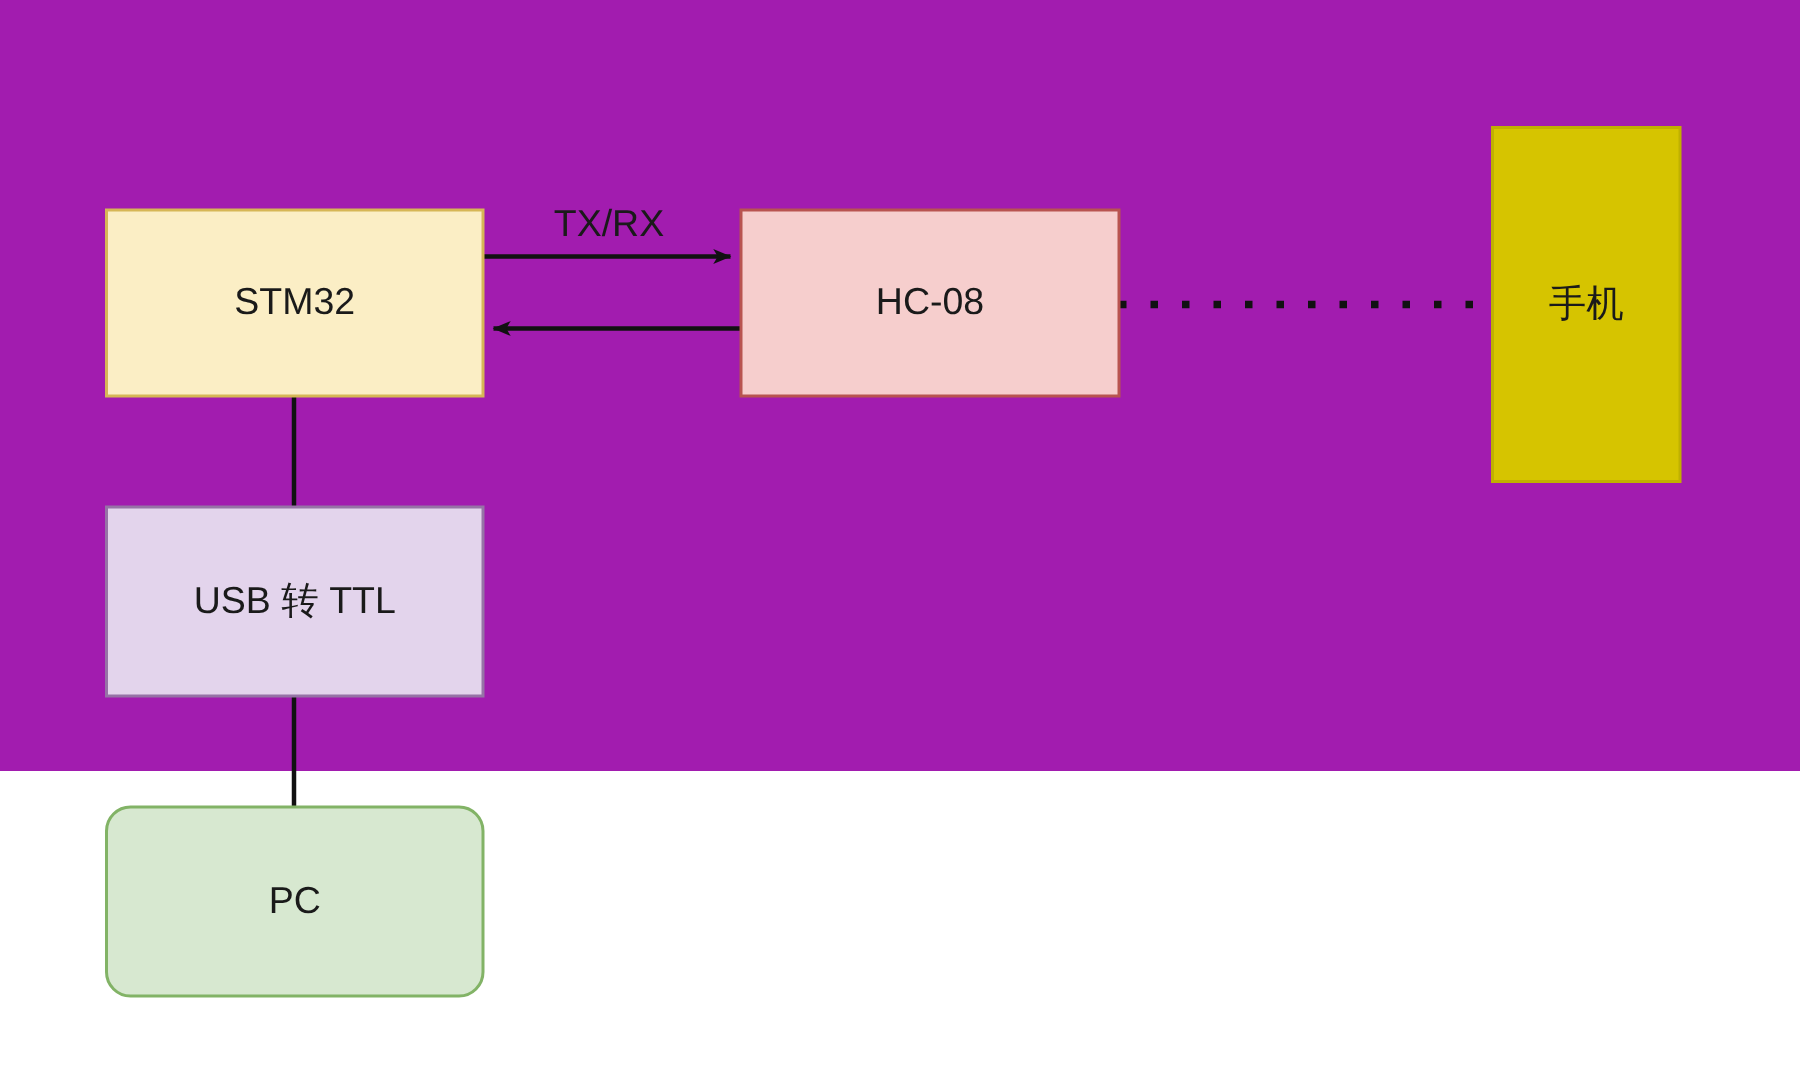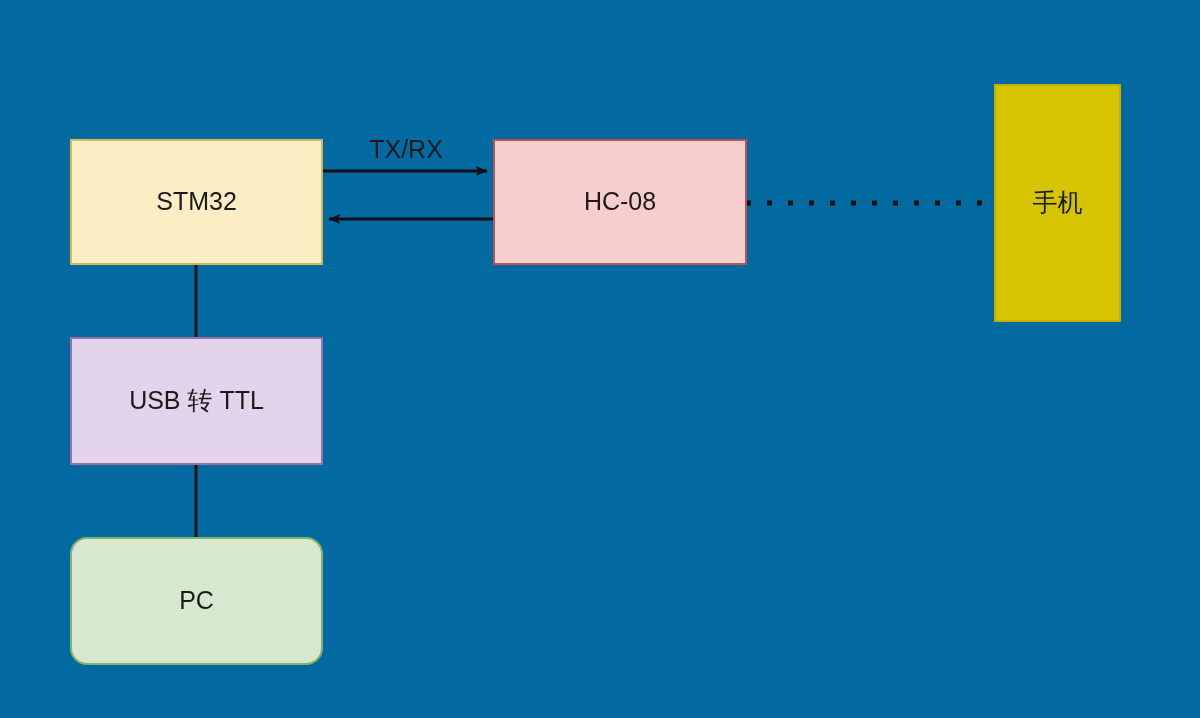--- a/index.html
+++ b/index.html
@@ -9,22 +9,22 @@
   }
   body {
     width: 1200px;
     height: 718px;
     font-family: "Liberation Sans", "DejaVu Sans", sans-serif;
     overflow: hidden;
   }
   #diagram-root {
     position: relative;
     width: 1200px;
-    height: 718px;
-    background: #0369a1;
+    height: 514px;
+    background: #a21caf;
   }
   svg.diagram-canvas {
     display: block;
     width: 1200px;
     height: 718px;
   }
   .node-label {
     font-family: "Liberation Sans", "DejaVu Sans", sans-serif;
     font-size: 25px;
     fill: #1a1a1a;

